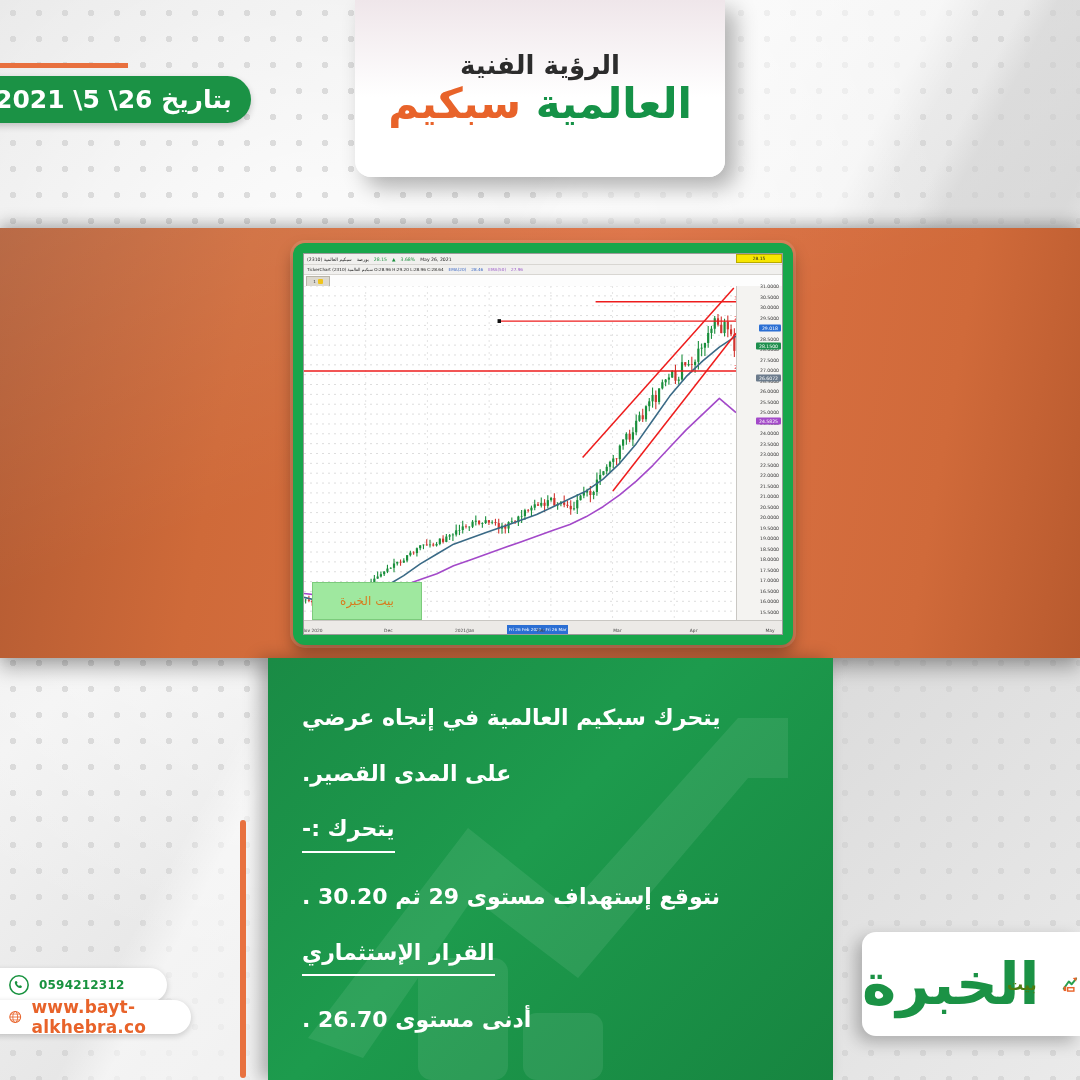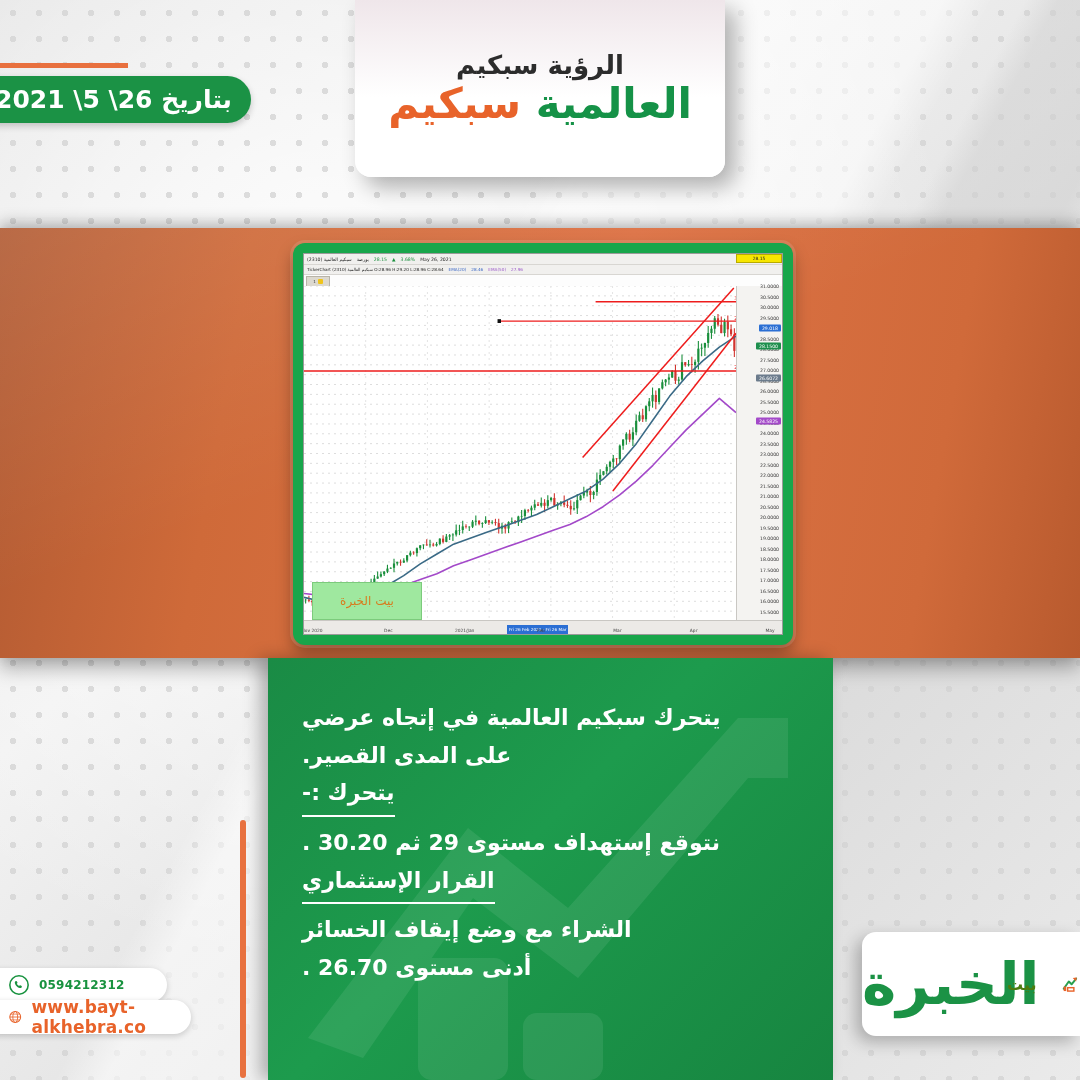--- a/index.html
+++ b/index.html
@@ -101,21 +101,21 @@
 
   
   #green-block{
     position:absolute;left:268px;top:658px;width:565px;height:422px;
     background:linear-gradient(135deg,#1a8b45 0%,#1d9b4d 45%,#178540 100%);
     box-shadow:-8px 0 16px rgba(0,0,0,.28);
     z-index:4;overflow:hidden;
   }
   #green-deco{position:absolute;inset:0;opacity:.08;}
   #green-text{position:absolute;inset:0;padding:42px 38px 26px 34px;box-sizing:border-box;
-              display:flex;flex-direction:column;align-items:flex-end;justify-content:flex-start;gap:2px;}
+              display:flex;flex-direction:column;align-items:flex-end;justify-content:flex-start;gap:20px;}
   .gline{color:#fff;font-size:22px;font-weight:bold;line-height:1.62;text-align:right;white-space:nowrap;}
   .gline.underlined{border-bottom:2px solid #ffffff;padding-bottom:4px;margin-bottom:6px;display:inline-block;}
 
   #orange-vline{position:absolute;left:240px;top:820px;width:6px;height:258px;background:#e8713f;
                 border-radius:3px;z-index:5;}
 
   
   .contact{
     position:absolute;left:-18px;height:34px;background:#fff;border-radius:0 18px 18px 0;
     display:flex;align-items:center;gap:9px;padding:0 16px 0 26px;box-sizing:border-box;
@@ -144,21 +144,21 @@
   <div id="bg-diag"></div>
   <div id="bg-diag2"></div>
 </div>
 
 <div id="date-rule"></div>
 <div id="date-badge">
   <span>بتاريخ 26\ 5\ 2021</span>
 </div>
 
 <div id="title-card">
-  <div id="title-line1">الرؤية سبكيم</div>
+  <div id="title-line1">الرؤية الفنية</div>
   <div id="title-line2">
     <span class="t-green">العالمية</span>
     <span class="t-orange">سبكيم</span>
   </div>
 </div>
 
 <div id="orange-band">
   <div id="orange-band-sheen"></div>
 </div>
 
@@ -573,21 +573,20 @@
     <path d="M40 380 L200 170 L300 250 L470 60 L520 60 L520 120 L480 120 L310 320 L205 240 L95 400 Z" fill="#ffffff"></path>
     <rect x="150" y="300" width="90" height="122" rx="14" fill="#ffffff"></rect>
     <rect x="255" y="355" width="80" height="67" rx="14" fill="#ffffff"></rect>
   </svg>
   <div id="green-text">
     <div class="gline">يتحرك سبكيم العالمية في إتجاه عرضي</div>
     <div class="gline">على المدى القصير.</div>
     <div class="gline underlined">يتحرك :-</div>
     <div class="gline">نتوقع إستهداف مستوى 29 ثم 30.20 .</div>
     <div class="gline underlined">القرار الإستثماري</div>
-    <div class="gline">الشراء مع وضع إيقاف الخسائر</div>
     <div class="gline">أدنى مستوى 26.70 .</div>
   </div>
 </div>
 
 <div id="orange-vline"></div>
 
 <div class="contact" id="contact-phone">
   <svg width="22" height="22" viewBox="0 0 24 24">
     <circle cx="12" cy="12" r="10" fill="none" stroke="#18923f" stroke-width="1.7"></circle>
     <path d="M8.6 7.6c.5-.2 1 .1 1.2.6l.5 1.1c.1.3 0 .6-.2.8l-.5.5c.5 1.1 1.4 2 2.5 2.5l.5-.5c.2-.2.5-.3.8-.2l1.1.5c.5.2.8.7.6 1.2-.3.9-1.3 1.5-2.3 1.2-2.6-.7-4.6-2.7-5.3-5.3-.3-1 .3-2 1.1-2.4z" fill="#18923f"></path>

